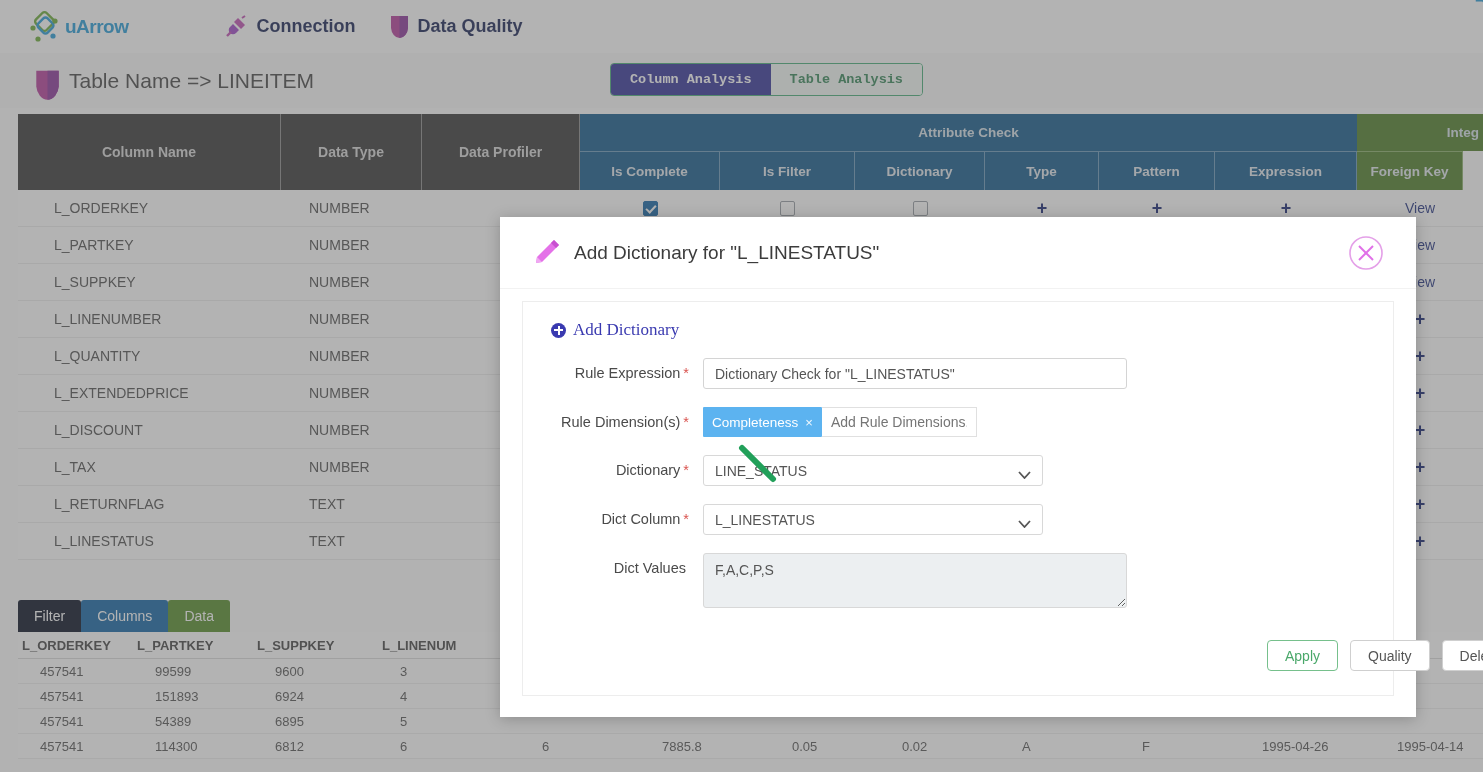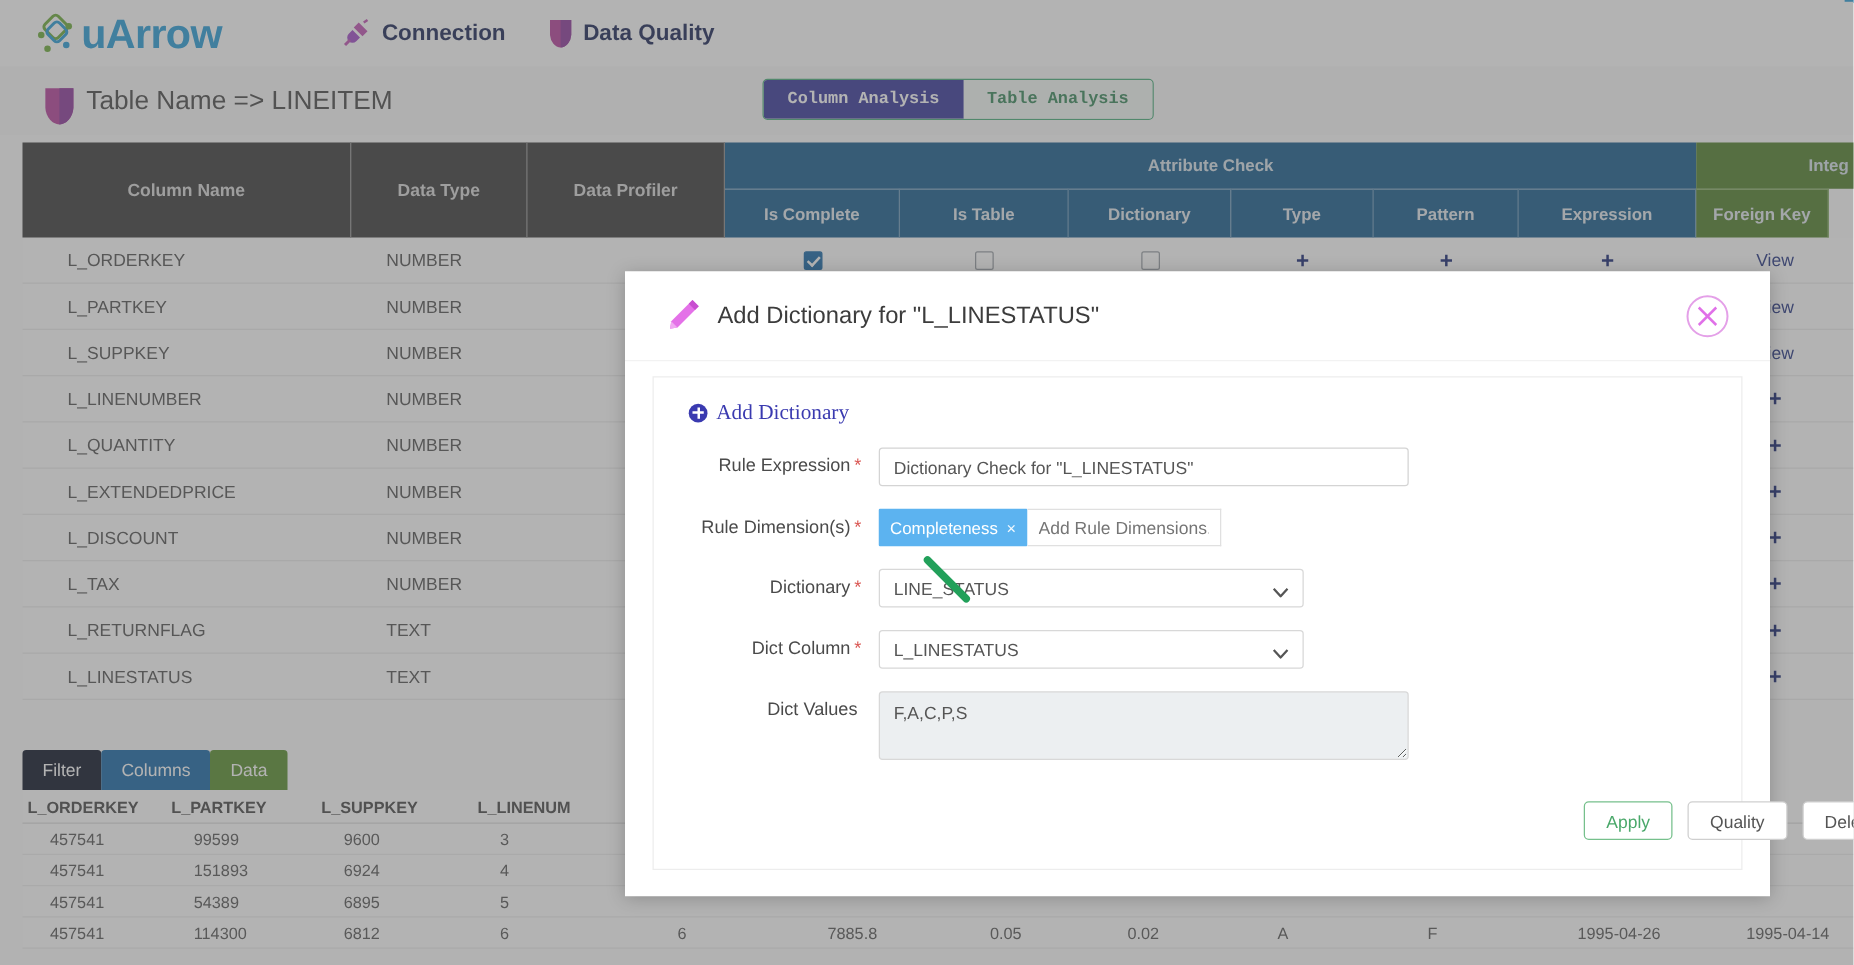--- a/index.html
+++ b/index.html
@@ -31,21 +31,21 @@
 
   
   .topnav {
     position: absolute; left:0; top:0; width:1483px; height:53px;
     background:#ffffff;
     display:flex; align-items:center;
   }
   .brand { display:flex; align-items:center; margin-left:28px; }
   .brand-logo { width:34px; height:34px; position:relative; margin-right:3px; }
   .brand-text {
-    font-size:33px; font-weight:700; color:#2d9fd9;
+    font-size:19px; font-weight:700; color:#2d9fd9;
     letter-spacing:-0.5px; position:relative;
   }
   .brand-arrow {
     position:absolute; right:-4px; top:-9px;
     font-size:14px; color:#2d9fd9; font-weight:700;
   }
   .nav-items { display:flex; align-items:center; margin-left:95px; gap:34px; }
   .nav-item { display:flex; align-items:center; gap:9px; cursor:pointer; }
   .nav-item-label { font-size:18px; font-weight:700; color:#1f2a5a; }
   .plug-icon { width:24px; height:24px; }
@@ -309,21 +309,21 @@
       <div class="grid-head">
         <div class="hl-group">
           <div class="hcell-tall" style="width:263px">Column Name</div>
           <div class="hcell-tall" style="width:141px">Data Type</div>
           <div class="hcell-tall" style="width:158px">Data Profiler</div>
         </div>
         <div class="hgroup grp-attr">
           <div class="hgroup-title" style="width:777px">Attribute Check</div>
           <div class="hgroup-sub">
             <div class="hsub" style="width:140px">Is Complete</div>
-            <div class="hsub" style="width:135px">Is Table</div>
+            <div class="hsub" style="width:135px">Is Filter</div>
             <div class="hsub" style="width:130px">Dictionary</div>
             <div class="hsub" style="width:114px">Type</div>
             <div class="hsub" style="width:116px">Pattern</div>
             <div class="hsub" style="width:142px">Expression</div>
           </div>
         </div>
         <div class="hgroup grp-int">
           <div class="hgroup-title" style="width:126px;justify-content:flex-end;padding-right:4px">Integ</div>
           <div class="hgroup-sub">
             <div class="hsub" style="width:106px">Foreign Key</div>

